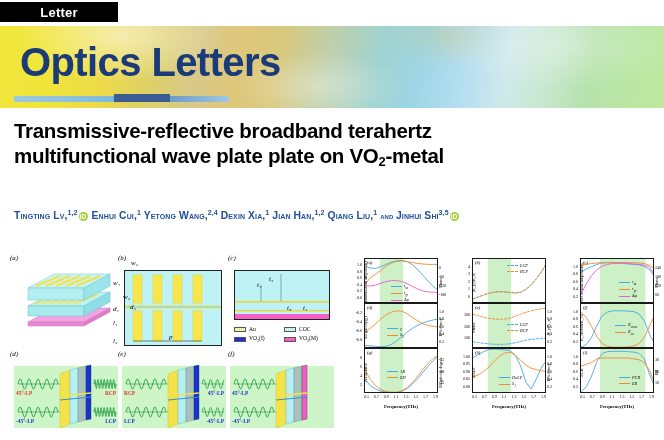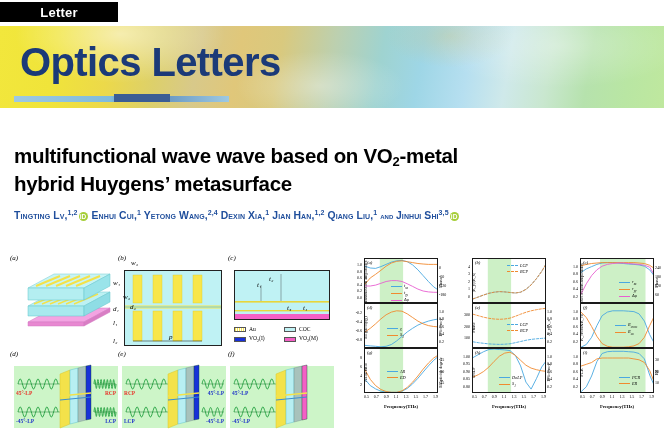--- a/index.html
+++ b/index.html
@@ -185,23 +185,22 @@
 <div class="topbar">
   <div class="letter-tab">Letter</div>
 </div>
 
 <div class="masthead">
   <div class="masthead-title">Optics Letters</div>
 </div>
 <div class="masthead-rule"></div>
 
 <h1 class="article-title">
-  <br>
-  <span>multifunctional wave wave based on VO</span><sub>2</sub><span>-metal</span><br>
-  <span>hybrid Huygens’ metasurface</span>
+  <span>Transmissive-reflective broadband terahertz</span><br>
+  <span>multifunctional wave plate plate on VO</span><sub>2</sub><span>-metal</span><br>
 </h1>
 
 <div class="authors" id="authors"><span>Tingting Lv,<sup>1,2</sup><span class="orcid">iD</span></span> <span>Enhui Cui,<sup>1</sup></span> <span>Yetong Wang,<sup>2,4</sup></span> <span>Dexin Xia,<sup>1</sup></span> <span>Jian Han,<sup>1,2</sup></span> <span>Qiang Liu,<sup>1</sup></span> <span class="and">and </span><span>Jinhui Shi<sup>3,5</sup><span class="orcid">iD</span></span> </div>
 
 <div class="figure-area">
 
   <div class="schematic">
 
     <span class="pl" style="left:6px;  top:2px;">(a)</span>
     <span class="pl" style="left:114px;top:2px;">(b)</span>

